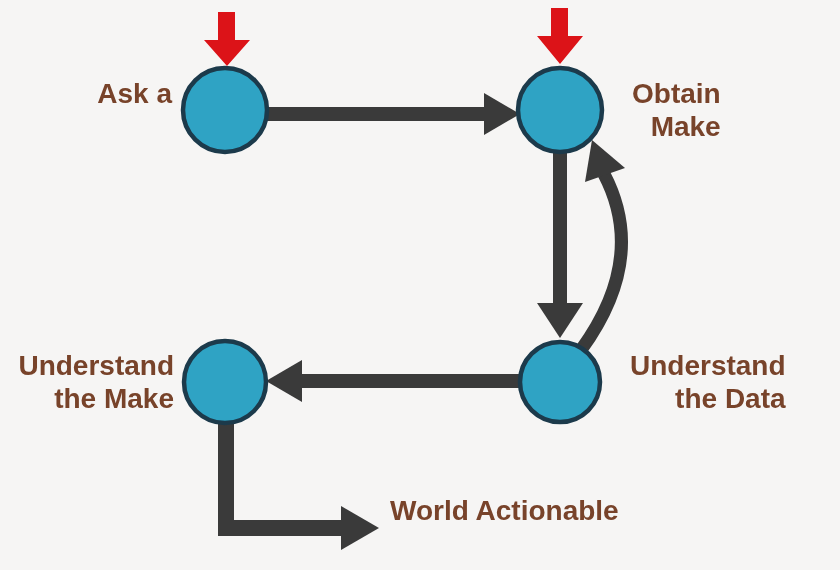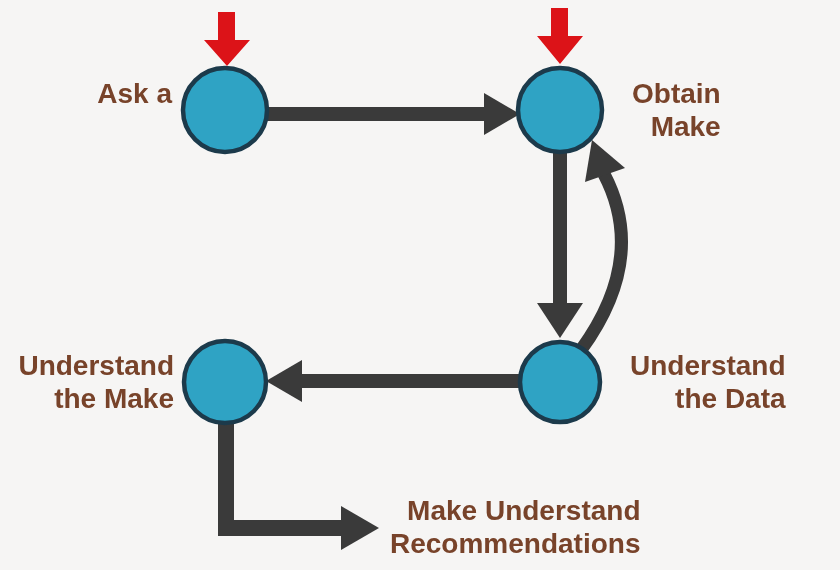--- a/index.html
+++ b/index.html
@@ -91,17 +91,16 @@
     <span>Understand</span>
     <span>the Data</span>
   </div>
 
   <div class="label align-right" style="right:666px; top:349px;">
     <span>Understand</span>
     <span>the Make</span>
   </div>
 
   <div class="label align-left" style="left:390px; top:494px;">
-    <span>Make Understand</span>
-    <span>Recommendations</span>
+    <span>World Actionable</span>
   </div>
 
 </div>
 
 </body></html>

